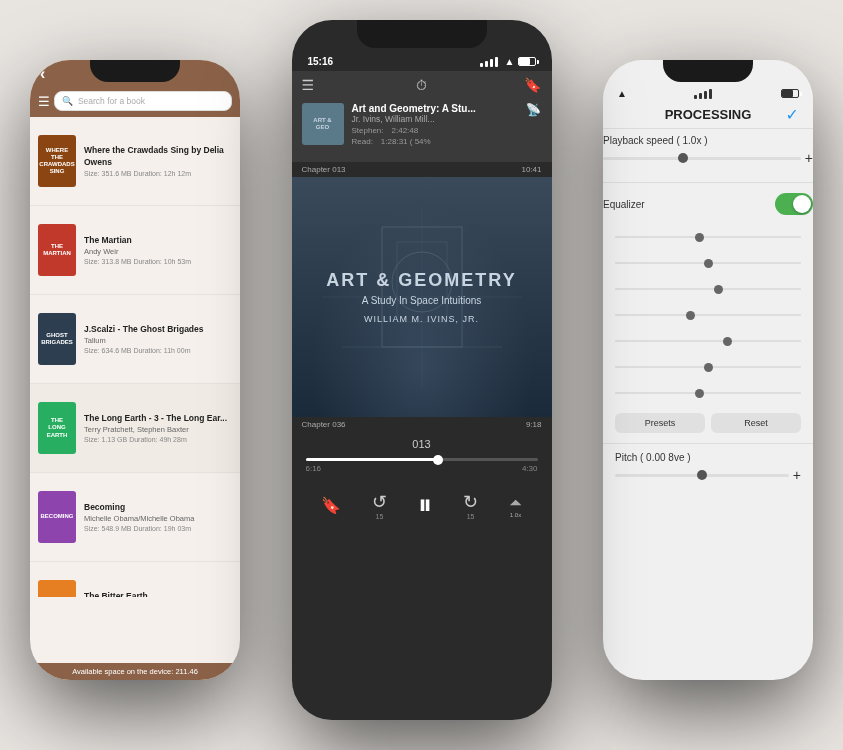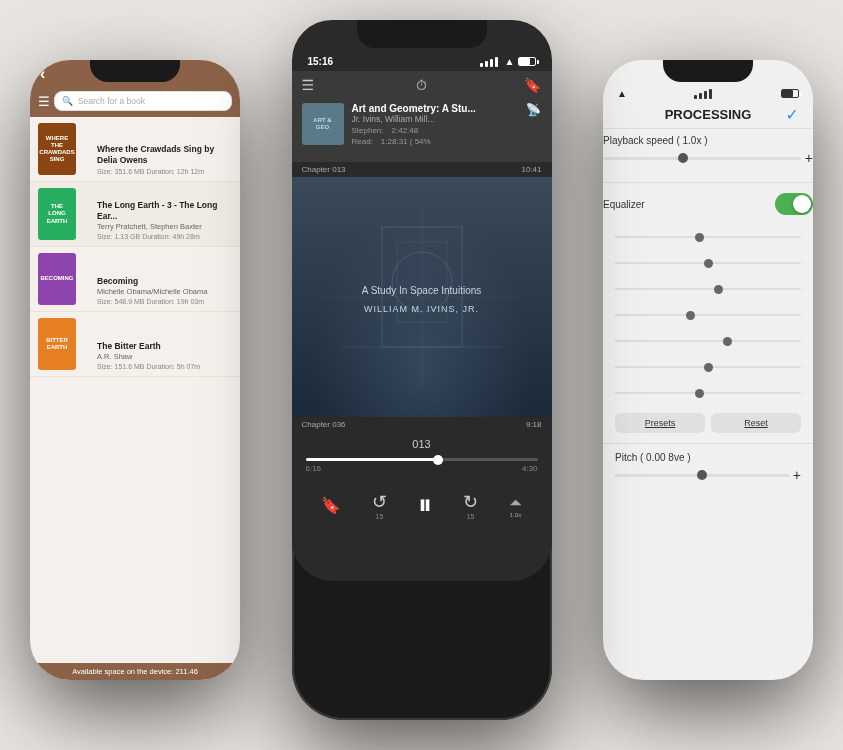--- a/index.html
+++ b/index.html
@@ -93,24 +93,24 @@
       display: flex;
       align-items: center;
       gap: 4px;
     }
     .book-list {
       overflow-y: auto;
       height: 480px;
     }
     .book-item {
       display: flex;
-      align-items: flex-end;
-      padding: 6px 8px;
+      align-items: center;
+      padding: 18px 8px;
       border-bottom: 1px solid #e8e2db;
-      gap: 21px;
+      gap: 8px;
     }
     .book-cover {
       width: 38px;
       height: 52px;
       border-radius: 3px;
       flex-shrink: 0;
       display: flex;
       align-items: center;
       justify-content: center;
       font-size: 7px;
@@ -138,21 +138,21 @@
     .phone-center {
       left: 50%;
       transform: translateX(-50%);
       top: 20px;
       width: 260px;
       height: 700px;
       z-index: 5;
     }
     .phone-center .phone-screen {
       width: 260px;
-      height: 561px;
+      height: 700px;
       background: #2a2a2a;
     }
     .player-status {
       display: flex;
       justify-content: space-between;
       align-items: center;
       padding: 10px 16px 4px;
       padding-top: 36px;
       color: #fff;
       font-size: 10px;
@@ -378,21 +378,20 @@
     .proc-btn {
       flex: 1;
       background: #e0e0e0;
       border: none;
       border-radius: 6px;
       padding: 5px 0;
       font-size: 9px;
       color: #333;
       text-align: center;
       cursor: pointer;
-      text-decoration: underline;
     }
     .pitch-section { padding: 4px 12px 6px; }
     .pitch-label { font-size: 10px; color: #333; font-weight: 500; margin-bottom: 4px; }
     .pitch-slider-row {
       display: flex;
       align-items: center;
       gap: 4px;
     }
     .pitch-track {
       flex: 1;
@@ -475,21 +474,41 @@
       <div class="book-item">
         <div class="book-cover" style="background:#8B4513;font-size:6px;padding:2px;">
           <span>WHERE THE<br>CRAWDADS<br>SING</span>
         </div>
         <div class="book-info">
           <div class="book-title">Where the Crawdads Sing by Delia Owens</div>
           <div class="book-meta">Size: 351.6 MB  Duration: 12h 12m</div>
         </div>
       </div>
 
-
+      <div class="book-item">
+        <div class="book-cover" style="background:#c0392b;font-size:6px;padding:2px;">
+          <span>THE<br>MARTIAN</span>
+        </div>
+        <div class="book-info">
+          <div class="book-title">The Martian</div>
+          <div class="book-author">Andy Weir</div>
+          <div class="book-meta">Size: 313.8 MB  Duration: 10h 53m</div>
+        </div>
+      </div>
+
+      <div class="book-item">
+        <div class="book-cover" style="background:#2c3e50;font-size:6px;padding:2px;">
+          <span>GHOST<br>BRIGADES</span>
+        </div>
+        <div class="book-info">
+          <div class="book-title">J.Scalzi - The Ghost Brigades</div>
+          <div class="book-author">Tallum</div>
+          <div class="book-meta">Size: 634.6 MB  Duration: 11h 00m</div>
+        </div>
+      </div>
 
       <div class="book-item" style="background:#f0ebe4;">
         <div class="book-cover" style="background:#27ae60;font-size:6px;padding:2px;">
           <span>THE<br>LONG<br>EARTH</span>
         </div>
         <div class="book-info">
           <div class="book-title">The Long Earth - 3 - The Long Ear...</div>
           <div class="book-author">Terry Pratchett, Stephen Baxter</div>
           <div class="book-meta">Size: 1.13 GB  Duration: 49h 28m</div>
         </div>
@@ -581,20 +600,21 @@
 
       <svg width="200" height="180" viewBox="0 0 200 180" style="position:absolute;opacity:0.25;">
         <rect x="60" y="20" width="80" height="120" fill="none" stroke="#8aa" stroke-width="1"></rect>
         <rect x="75" y="35" width="50" height="80" fill="none" stroke="#8aa" stroke-width="0.5"></rect>
         <circle cx="100" cy="75" r="30" fill="none" stroke="#8aa" stroke-width="1"></circle>
         <line x1="20" y1="140" x2="180" y2="140" stroke="#8aa" stroke-width="0.5"></line>
         <line x1="100" y1="0" x2="100" y2="180" stroke="#8aa" stroke-width="0.3"></line>
         <line x1="0" y1="90" x2="200" y2="90" stroke="#8aa" stroke-width="0.3"></line>
       </svg>
       <div class="album-art-text" style="z-index:3;position:relative;">
+        <div class="art-title">ART &amp; GEOMETRY</div>
         <div class="art-subtitle">A Study In Space Intuitions</div>
         <div class="art-author" style="margin-top:8px;">WILLIAM M. IVINS, JR.</div>
       </div>
     </div>
 
     <div class="chapter-label-bottom">
       <span>Chapter 036</span>
       <span>9:18</span>
     </div>
 

